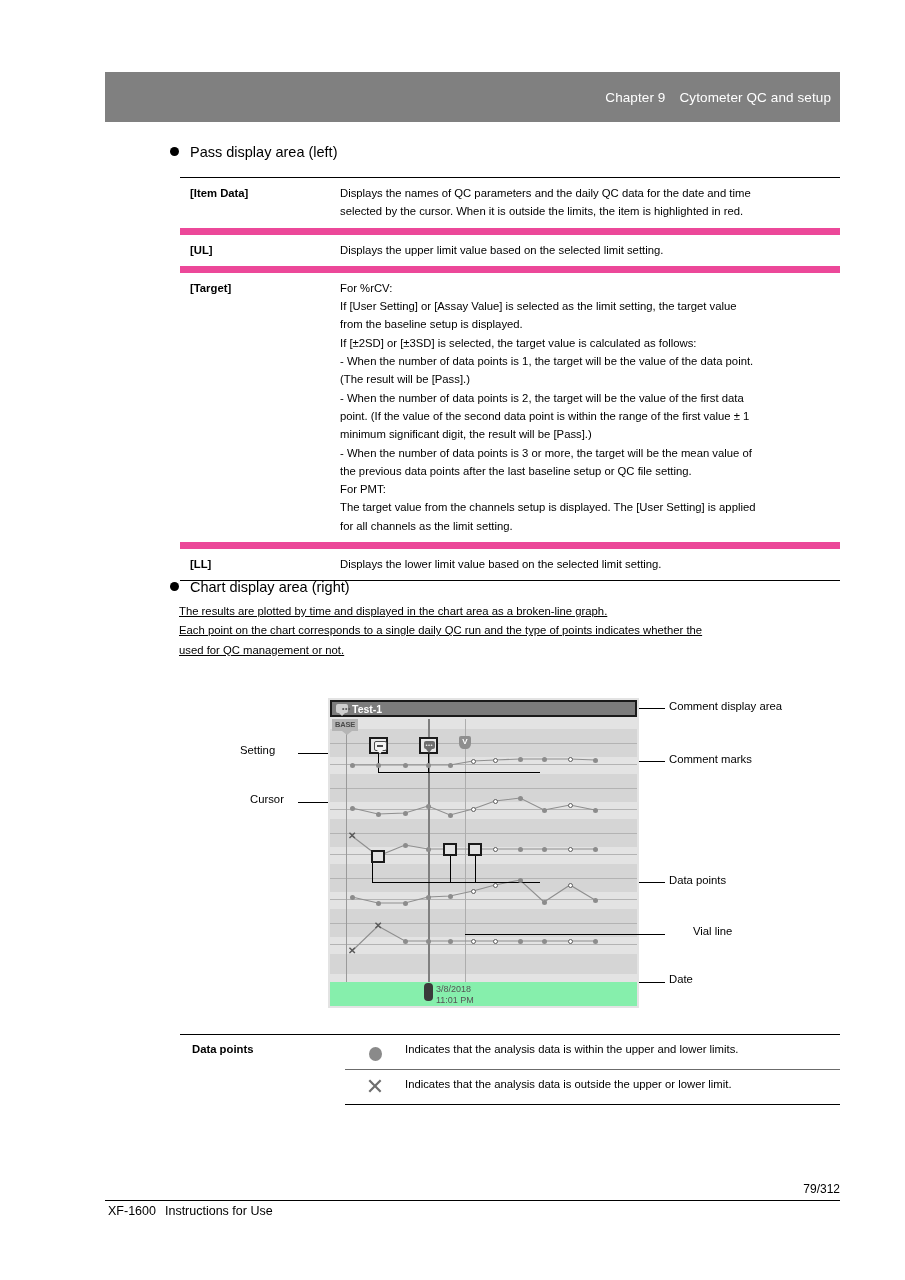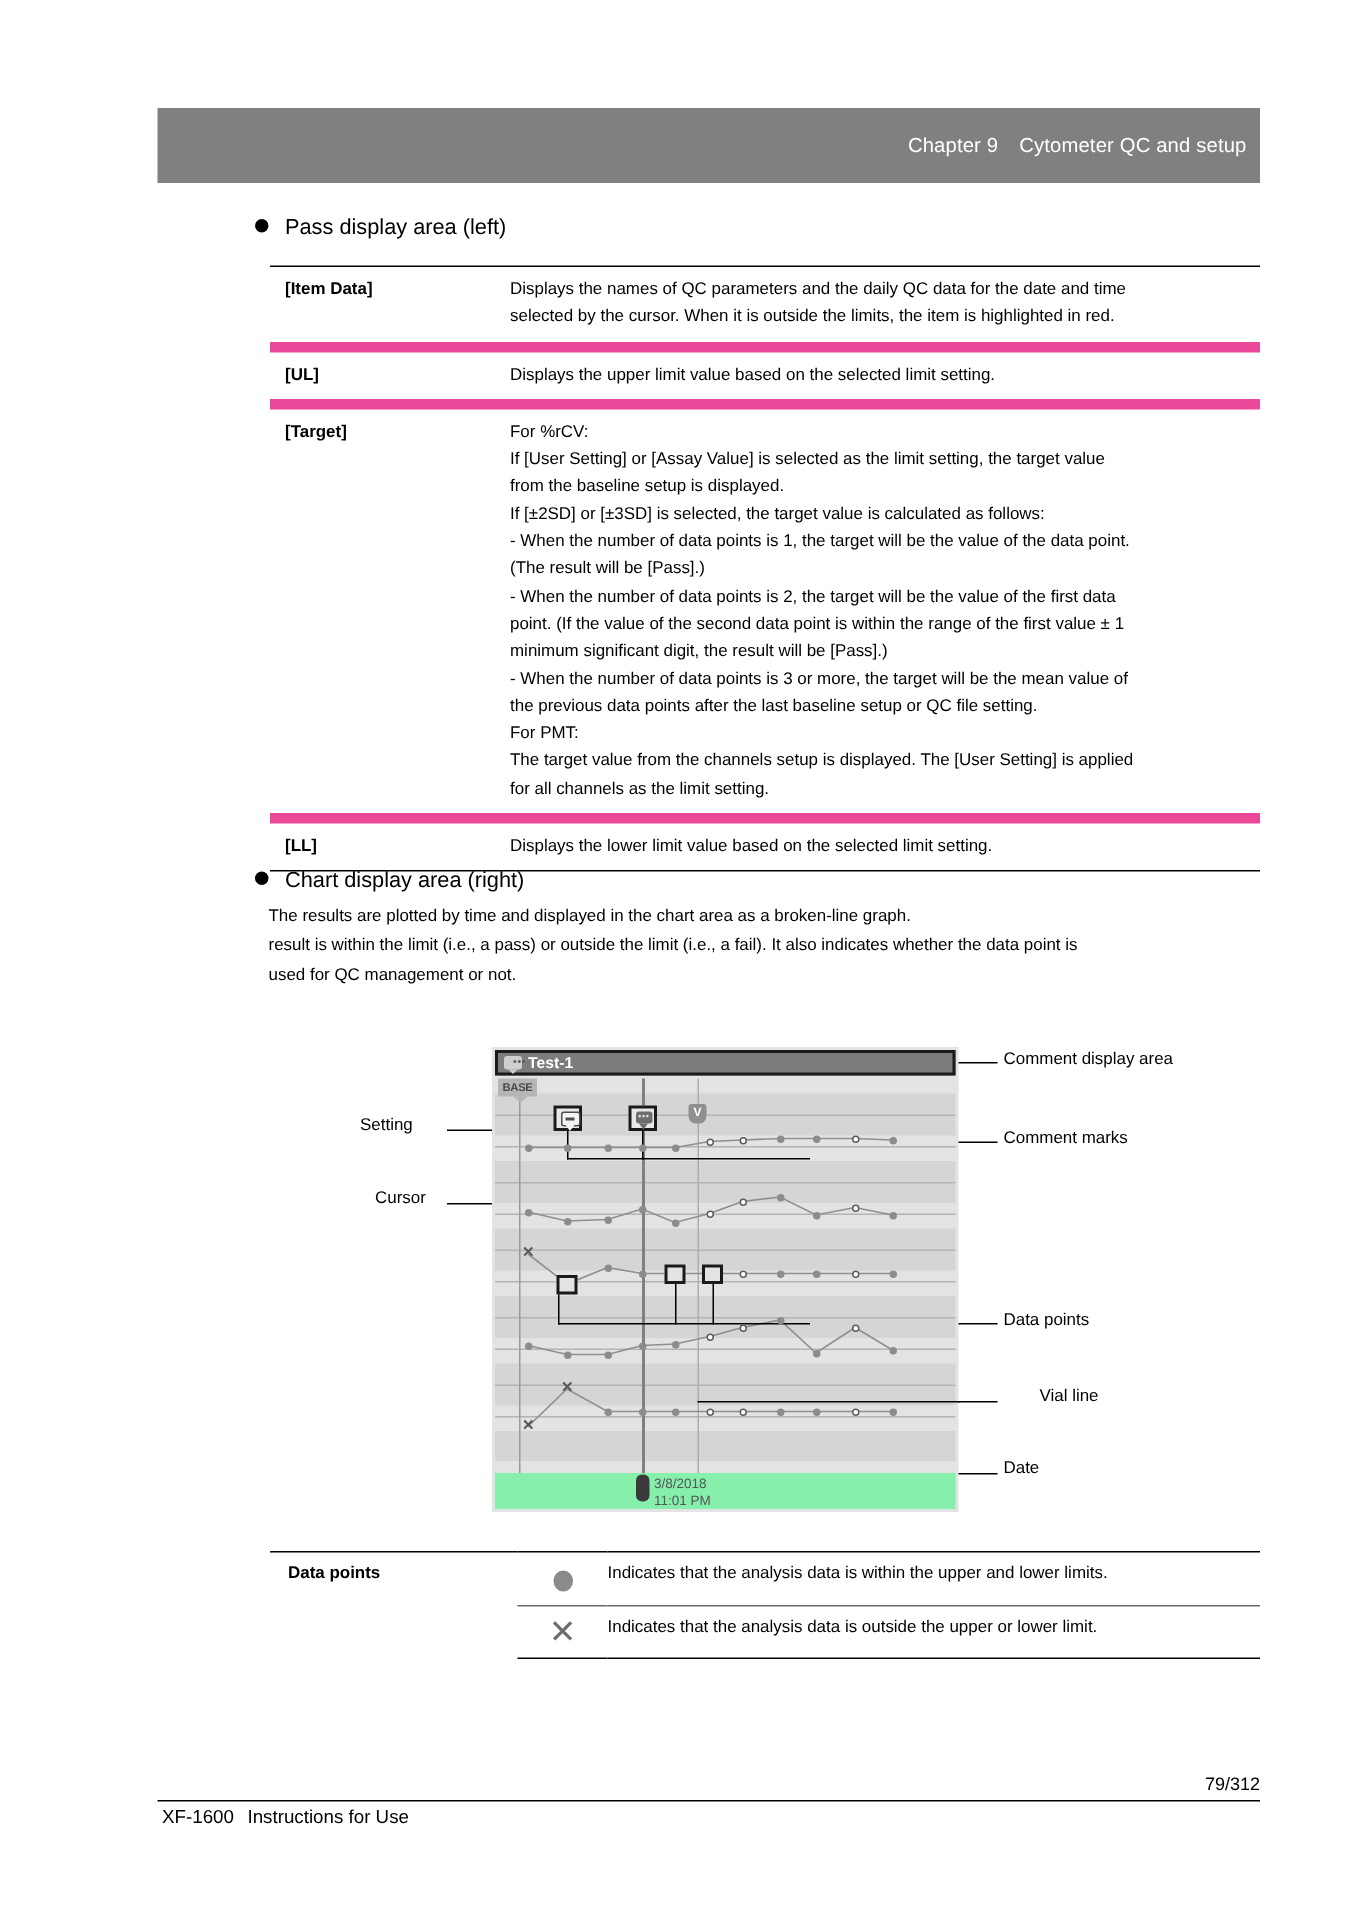--- a/index.html
+++ b/index.html
@@ -80,20 +80,21 @@
   .def-table tr.rule-thin td { border-top: 7px solid #ec4899; }
 
   .para-line { display: block; }
 
   
   .body-para {
     position: absolute;
     font-size: 11.3px;
     line-height: 1.72;
     width: 665px;
+    text-decoration: underline;
   }
 
   
   .legend-table {
     position: absolute;
     border-collapse: collapse;
     font-size: 11.3px;
   }
   .legend-table td { vertical-align: top; }
   .legend-table .lg-term {
@@ -466,21 +467,21 @@
   </tr>
 </tbody>
   </table>
 
 <div class="bullet-head" style="left:170px; top:579px;">
   <span class="dot"></span><span>Chart display area (right)</span>
 </div>
 
 <div class="body-para" style="left:179px; top:602px;">
   <span class="para-line">The results are plotted by time and displayed in the chart area as a broken-line graph.</span>
-  <span class="para-line">result is within the limit (i.e., a pass) or outside the limit (i.e., a fail). It also indicates whether the data point is</span>
+  <span class="para-line">Each point on the chart corresponds to a single daily QC run and the type of points indicates whether the</span>
   <span class="para-line">used for QC management or not.</span>
 </div>
 
 <div class="figure">
 
   <div class="callout-label" style="left:12px; top:49px;">Setting</div>
   <div class="lead" style="left:70px; top:58px; width:35px;"></div>
 
   <div class="callout-label" style="left:22px; top:98px;">Cursor</div>
   <div class="lead" style="left:70px; top:107px; width:136px;"></div>

